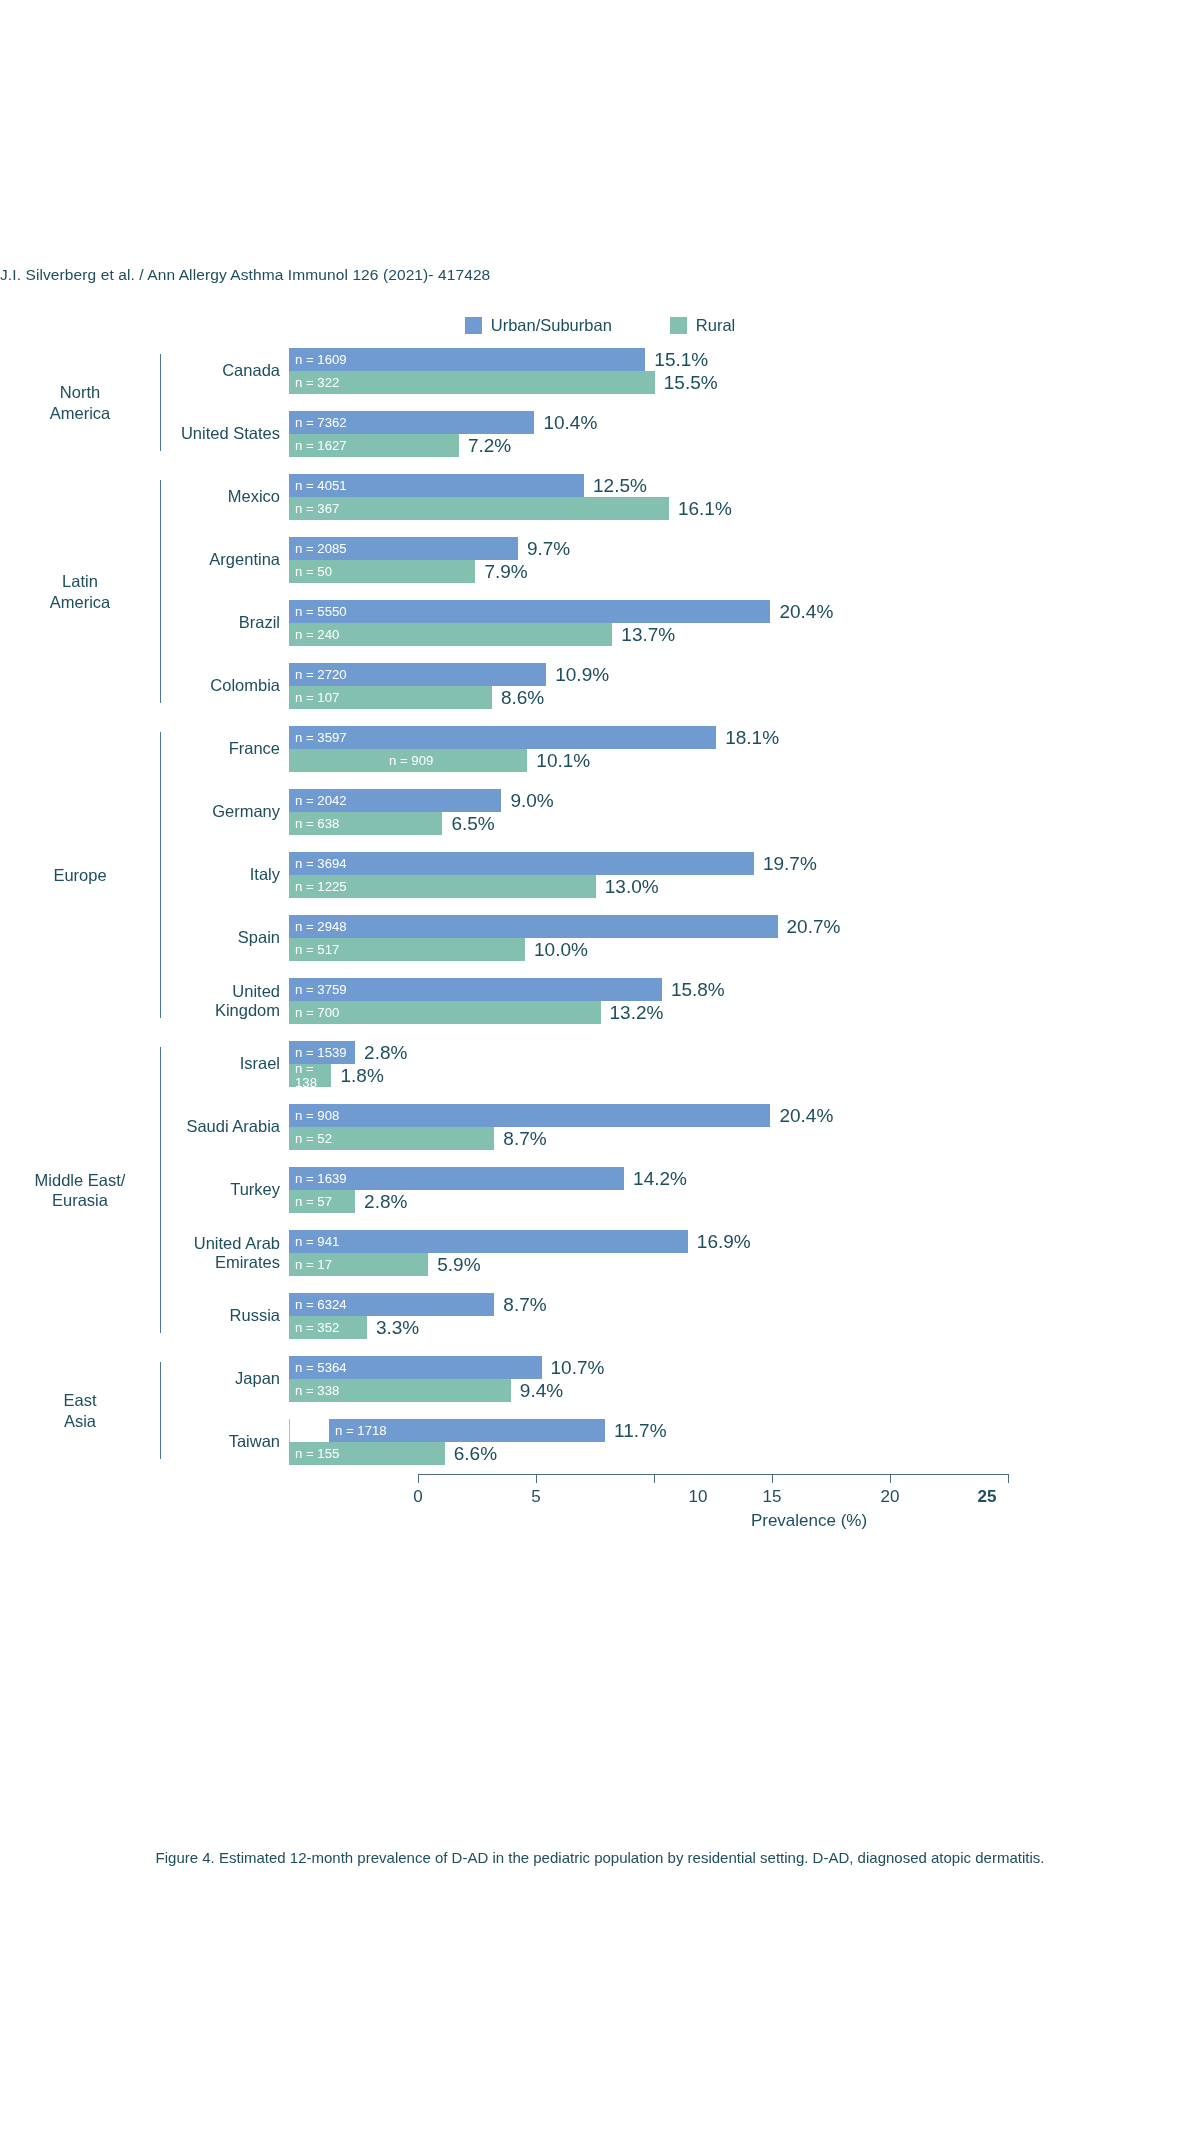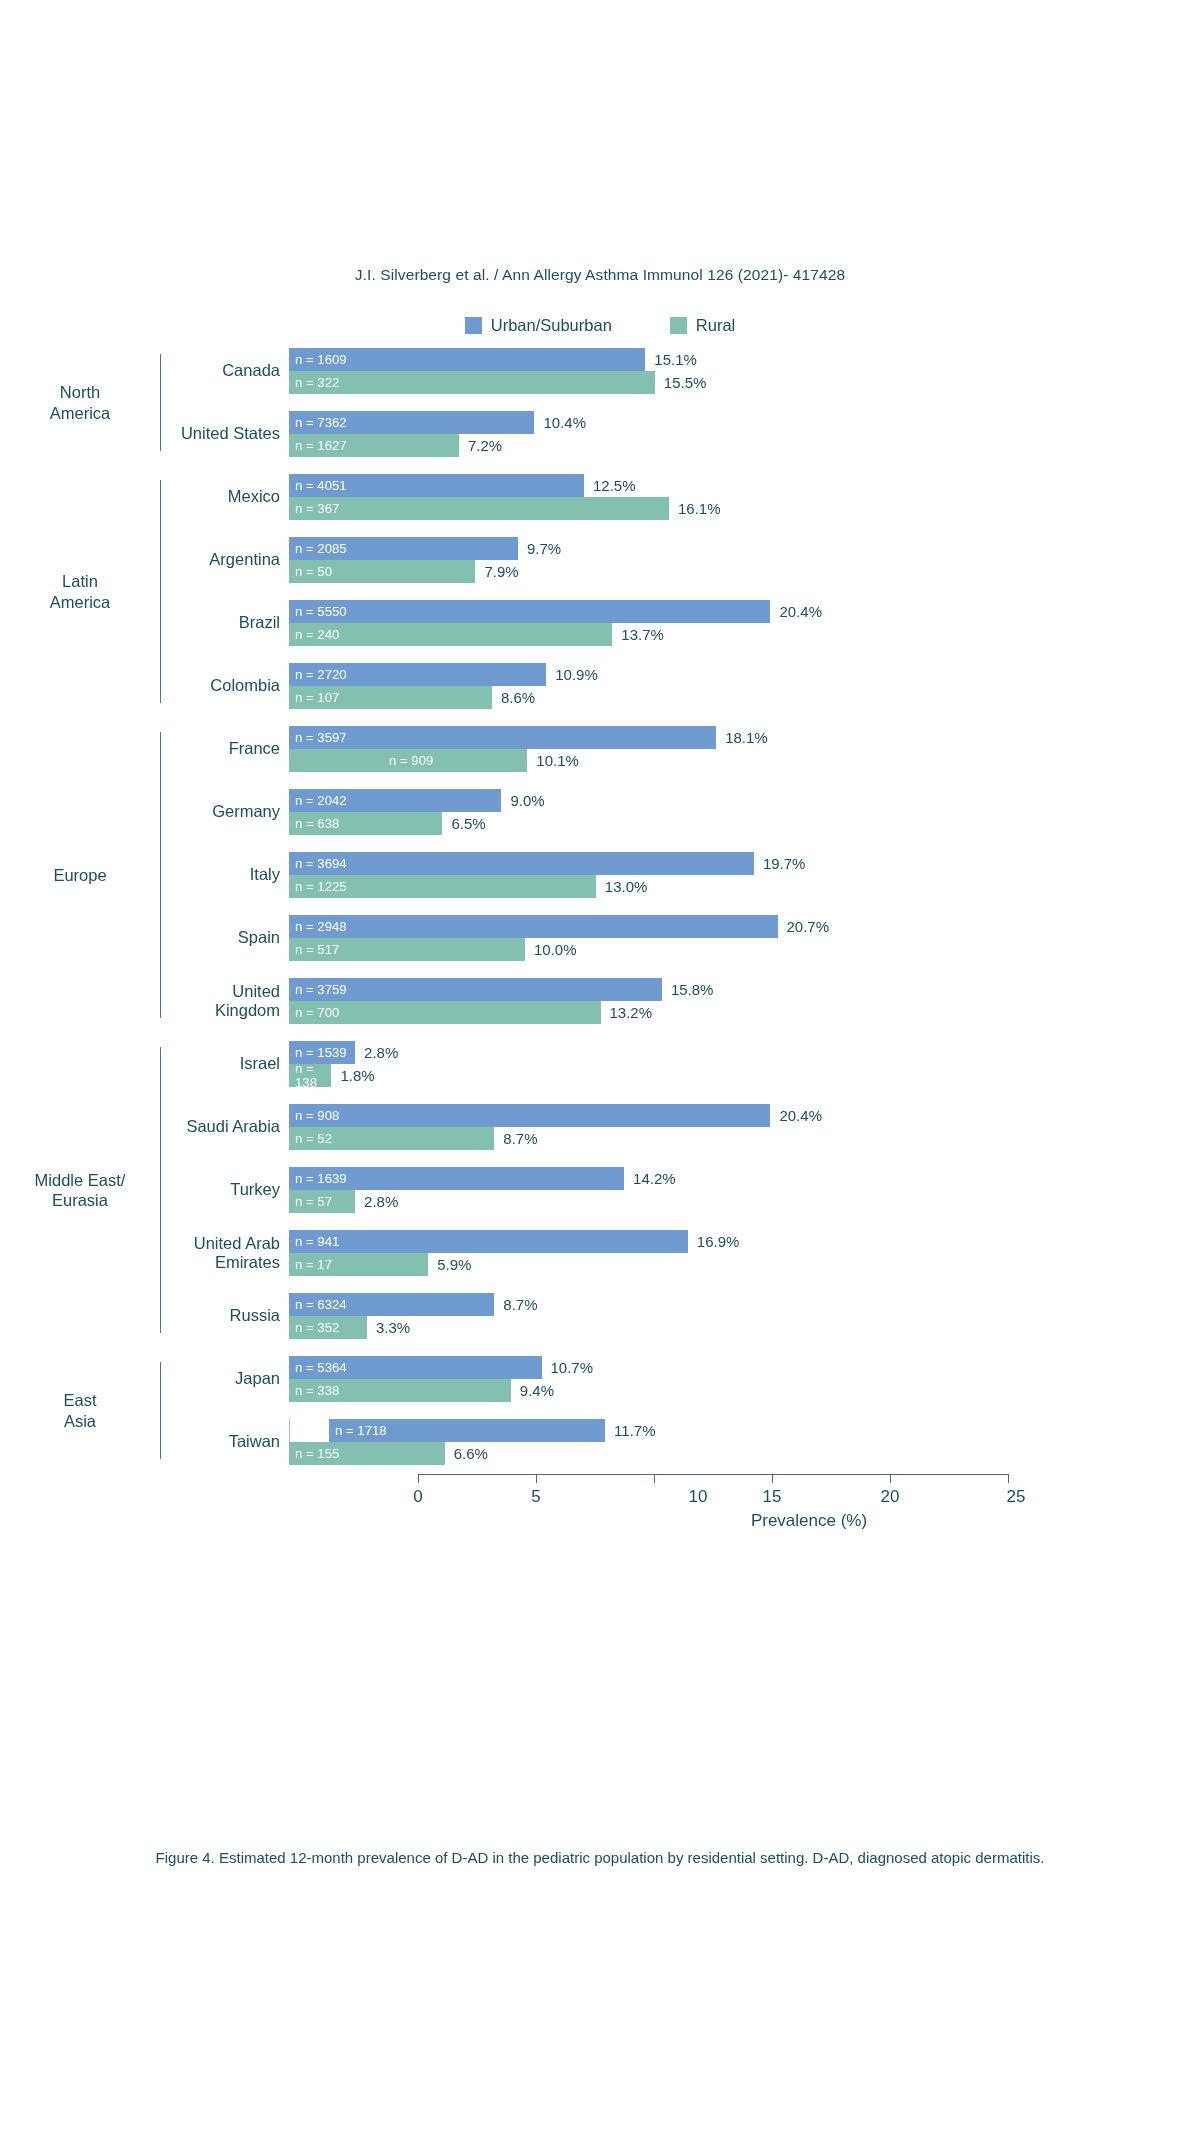--- a/index.html
+++ b/index.html
@@ -13,21 +13,20 @@
     position: relative;
     width: 1200px; height: 2133px;
     background: #ffffff;
     overflow: hidden;
   }
 
   
   .running-head {
     position: absolute;
     top: 266px; left: 0; width: 1200px;
-    text-align: center;
     font-size: 15.5px;
     color: #1d4e5e;
     letter-spacing: .1px;
   }
 
   
   .legend {
     position: absolute;
     top: 316px; left: 0; width: 1200px;
     display: flex; justify-content: center; align-items: center;
@@ -83,21 +82,21 @@
   .bar.rural { background: #83c0b0; }
   .bar-n {
     color: #ffffff;
     font-size: 13.2px;
     padding-left: 6px;
     line-height: 1.02;
     white-space: pre-line;
     position: relative; z-index: 2;
   }
   .bar-value {
-    font-size: 15px;
+    font-size: 19px;
     color: #1d4e5e;
     margin-left: 9px;
     white-space: nowrap;
   }
   .group-gap { height: 17px; }
 
   
   .axis-wrap { display: flex; }
   .axis-spacer { width: 290px; flex: 0 0 290px; }
   .axis-spacer2 { width: 128px; flex: 0 0 128px; }
@@ -546,21 +545,21 @@
             <div class="tick-label" style="left: 0px;">0</div>
             <div class="tick" style="left: 118px;"></div>
             <div class="tick-label" style="left: 118px;">5</div>
             <div class="tick" style="left: 236px;"></div>
             <div class="tick-label" style="left: 236px; margin-left: 44px;">10</div>
             <div class="tick" style="left: 354px;"></div>
             <div class="tick-label" style="left: 354px;">15</div>
             <div class="tick" style="left: 472px;"></div>
             <div class="tick-label" style="left: 472px;">20</div>
             <div class="tick" style="left: 590px;"></div>
-            <div class="tick-label" style="left: 598px;">25</div>
+            <div class="tick-label" style="left: 569px; font-weight: bold;">25</div>
           </div>
         <div class="axis-title">Prevalence (%)</div>
       </div>
     </div>
   </div>
 
   <div class="caption">Figure 4.  Estimated 12-month prevalence of D-AD in the pediatric population by residential setting. D-AD, diagnosed atopic dermatitis.</div>
 </div>
 
 </body></html>

